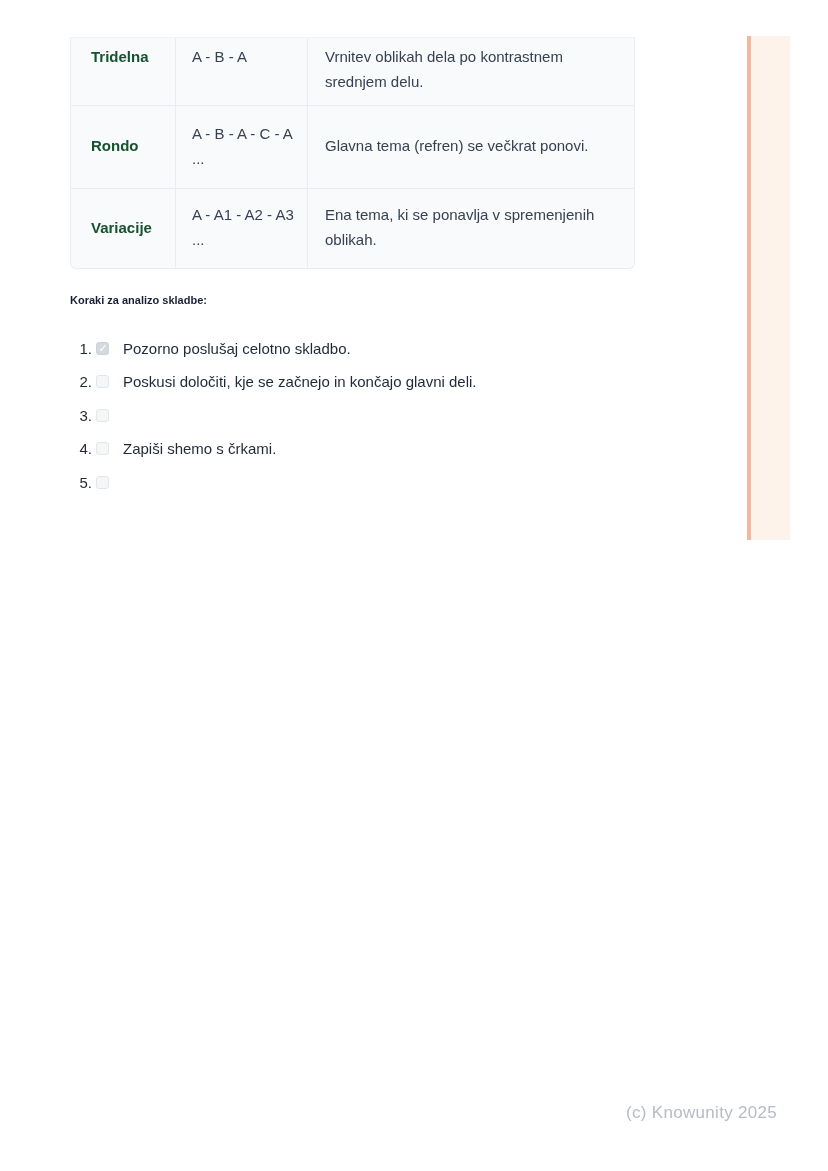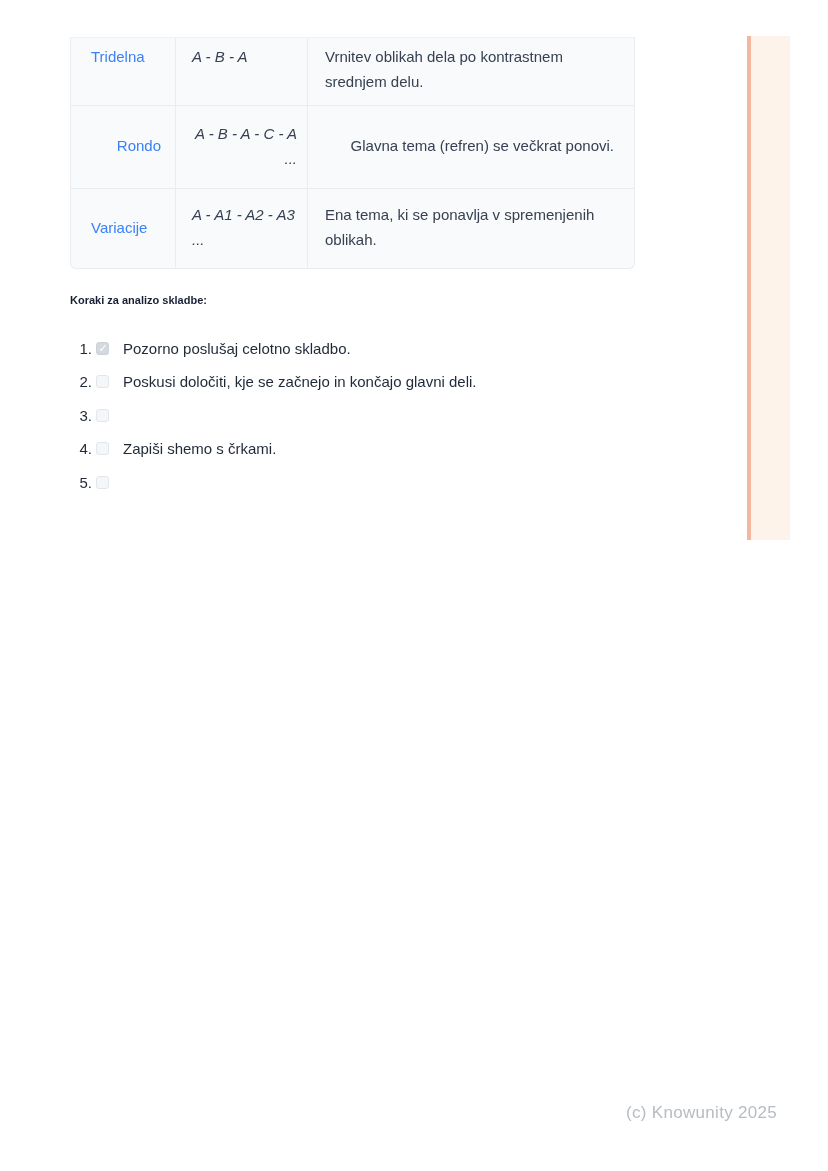--- a/index.html
+++ b/index.html
@@ -34,40 +34,39 @@
     vertical-align: middle;
     font-size: 15px;
     line-height: 1.65;
     color: #374151;
     border-bottom: 1px solid #e9edf2;
     padding: 10px 14px;
   }
   .forms-table tr:last-child td { border-bottom: none; }
   .forms-table td.c-name {
     width: 105px;
-    font-weight: normal;
-    color: #3b82f6;
+    font-weight: bold;
+    color: #14532d;
     padding-left: 20px;
     border-right: 1px solid #e9edf2;
   }
   .forms-table td.c-scheme {
     width: 132px;
     padding-left: 16px;
     padding-right: 10px;
     border-right: 1px solid #e9edf2;
-    font-style: italic;
   }
   .forms-table td.c-desc {
     width: 326px;
     padding-left: 17px;
     padding-right: 20px;
   }
   .forms-table tr.row-0 { height: 65px; }
   .forms-table tr.row-0 td { vertical-align: top; padding-top: 7px; }
-  .forms-table tr.row-1 { height: 83px; text-align: right; }
+  .forms-table tr.row-1 { height: 83px; }
   .forms-table tr.row-2 { height: 79px; }
 
   
   .steps-heading {
     position: absolute;
     left: 70px;
     top: 294px;
     font-size: 11px;
     font-weight: bold;
     color: #172033;

